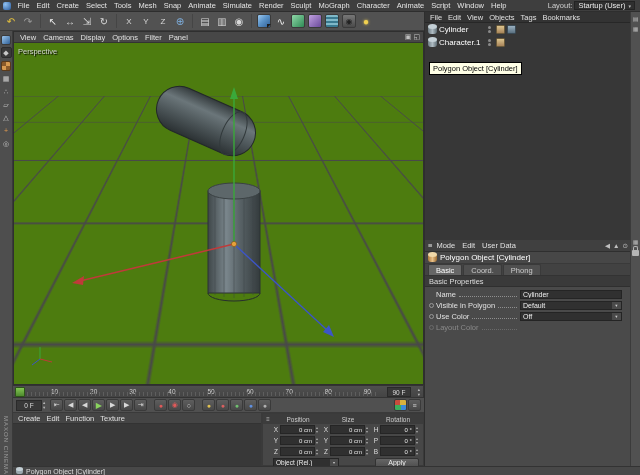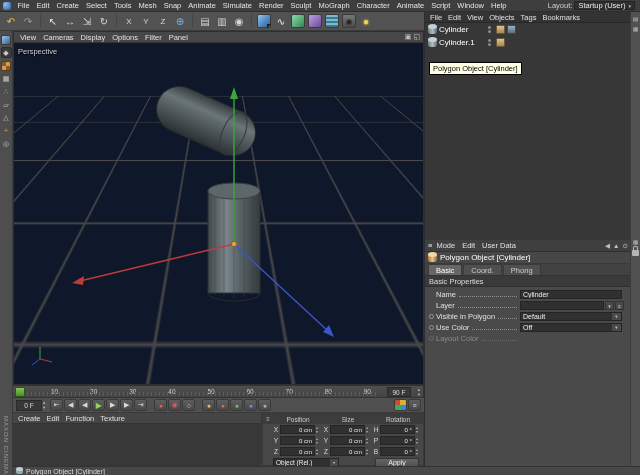--- a/index.html
+++ b/index.html
@@ -37,21 +37,21 @@
   .ltool.pressed{background:#3a3a3a;border:1px solid #2c2c2c;}
   .lt-cube{background:linear-gradient(135deg,#9cc8ef,#2f5f96);}
   .lt-tex{background:repeating-conic-gradient(#d89a50 0 25%,#8a5a2a 0 50%);border:1px solid #5a3a1a;}
   .c-orange{color:#e09a50;}
 
   
   .viewport{position:absolute;left:13px;top:31px;width:411px;height:354px;background:#3d3d3d;border:1px solid #2f2f2f;}
   .vp-menu{position:absolute;left:0;top:0;right:0;height:11px;background:#474747;border-bottom:1px solid #333;display:flex;align-items:center;padding:0 3px;font-size:7.5px;color:#e0e0e0;gap:1px;}
   .vp-menu .mi{padding:0 3px;}
   .vp-icons{margin-left:auto;display:flex;gap:2px;font-size:7px;color:#c0c0c0;}
-  .vp-canvas{position:absolute;left:0;top:11px;right:0;bottom:0;overflow:hidden;background:#0f172a;}
+  .vp-canvas{position:absolute;left:0;top:11px;right:0;bottom:0;overflow:hidden;background:#4d7c0f;}
   .vp-grid{position:absolute;left:-310px;top:53px;width:1030px;height:720px;
     background-image:linear-gradient(to right,#484848 1px,transparent 1px),linear-gradient(to bottom,#484848 1px,transparent 1px);
     background-size:46px 46px;background-position:center top;
     transform:perspective(250px) rotateX(62deg);transform-origin:50% 0;}
   .vp-label{position:absolute;left:4px;top:4px;font-size:7.5px;color:#d0d0d0;text-shadow:1px 1px 1px #000;}
   .scene{position:absolute;left:0;top:0;}
 
   
   .rightpanel{position:absolute;left:424px;top:12px;width:216px;height:454px;background:#4a4a4a;border-left:1px solid #2e2e2e;}
   .rp-strip{position:absolute;right:0;top:0;width:10px;height:100%;background:#515151;border-left:1px solid #3b3b3b;display:flex;flex-direction:column;align-items:center;padding-top:3px;gap:3px;font-size:6px;color:#b8b8b8;}
@@ -321,21 +321,21 @@
           <span class="om-name">Cylinder</span>
           <span class="vis-dots">
               <i></i>
               <i></i>
             </span>
           <span class="tag"></span>
           <span class="tag2"></span>
         </div>
         <div class="om-row">
           <span class="cyl-icon"></span>
-          <span class="om-name">Cylinder.1</span>
+          <span class="om-name">Character.1</span>
           <span class="vis-dots">
               <i></i>
               <i></i>
             </span>
           <span class="tag"></span>
         </div>
         <div class="tooltip">Polygon Object [Cylinder]</div>
       </div>
     </div>
 
@@ -362,30 +362,20 @@
       </div>
       <div class="am-section">Basic Properties</div>
       <div class="am-fields">
         <div class="arow">
           <span class="adot none"></span>
           <span class="lzone">
               <span>Name</span>
               <span class="lead"></span>
             </span>
           <input class="atxt" value="Cylinder" style="">
-        </div>
-        <div class="arow">
-          <span class="adot none"></span>
-          <span class="lzone">
-              <span>Layer</span>
-              <span class="lead"></span>
-            </span>
-          <input class="atxt short" value="" style="">
-          <span class="mini-btn">▾</span>
-          <span class="mini-btn">≡</span>
         </div>
         <div class="arow">
           <span class="adot"></span>
           <span class="lzone">
               <span>Visible in Polygon</span>
               <span class="lead"></span>
             </span>
           <span class="addl">
               <span>Default</span>
               <span class="caret">▾</span>

